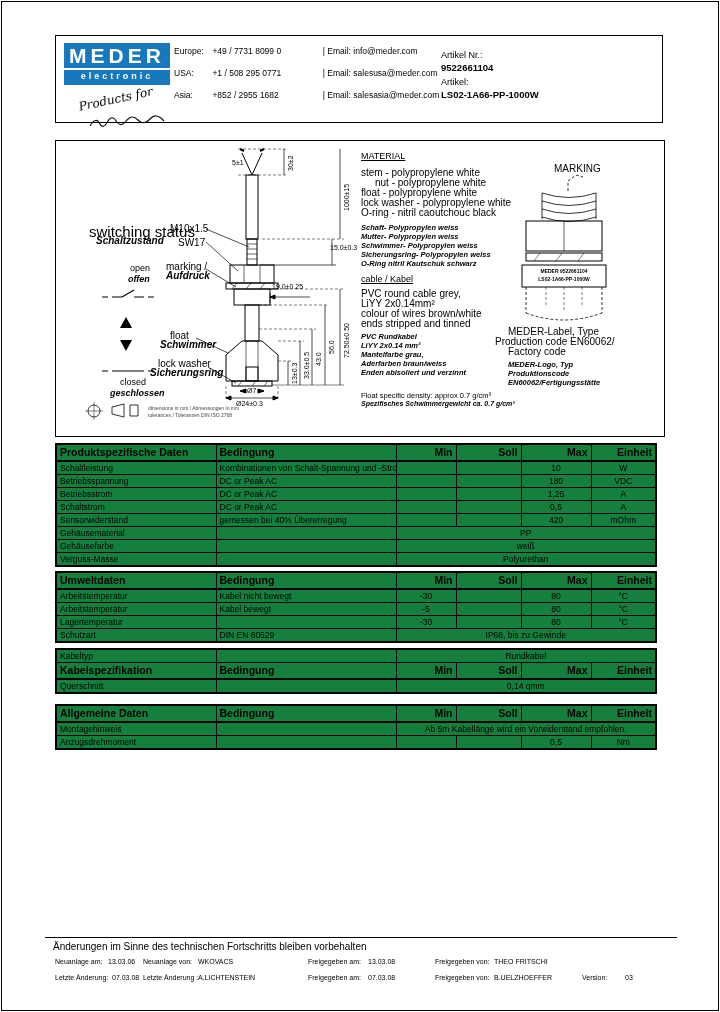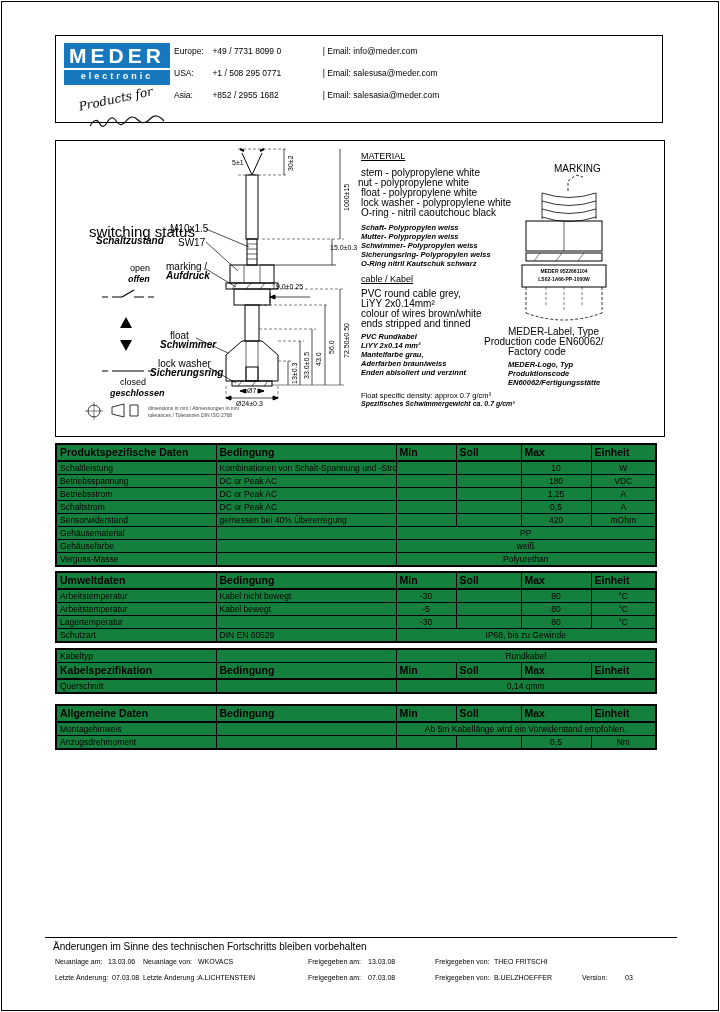--- a/index.html
+++ b/index.html
@@ -34,21 +34,21 @@
   .underl{text-decoration:underline;}
   .tinylbl{font-size:5px;font-weight:bold;text-align:center;width:82px;}
   .note{font-size:5px;color:#444;}
 
   
   table.spec{position:absolute;left:55px;width:600px;border-collapse:collapse;table-layout:fixed;
     border:2px solid #000;background:#15803d;}
   table.spec th,table.spec td{border:1px solid #000;padding:0 3px;height:12px;font-size:8.5px;
     line-height:1.05;overflow:hidden;white-space:nowrap;}
   table.spec th{font-size:10.5px;text-align:left;border-bottom:2px solid #000;height:15px;}
-  table.spec th.h-num{text-align:left;}
+  table.spec th.h-num{text-align:right;}
   td.c-num{text-align:center;}
   td.c-span{text-align:center;}
   td.tiny{font-size:5.5px;white-space:normal;line-height:1.1;}
 
   
   .footer-divider{position:absolute;left:45px;top:937px;width:632px;height:0;border-top:1px solid #000;}
   .ft{position:absolute;font-size:7px;white-space:nowrap;}
 </style>
 </head>
 <body>
@@ -74,20 +74,26 @@
       <span class="region">USA:</span>
       <span class="phone">+1 / 508 295 0771</span>
       <span class="email">| Email: salesusa@meder.com</span>
     </div>
     <div class="contact-row">
       <span class="region">Asia:</span>
       <span class="phone">+852 / 2955 1682</span>
       <span class="email">| Email: salesasia@meder.com</span>
     </div>
   </div>
+  <div class="artikel">
+    <div class="lbl">Artikel Nr.:</div>
+    <div class="val">9522661104</div>
+    <div class="lbl">Artikel:</div>
+    <div class="val">LS02-1A66-PP-1000W</div>
+  </div>
 </div>
 
 <div class="drawing-box">
   <svg width="608" height="295" viewBox="0 0 608 295" style="position:absolute;left:0;top:0;">
     <g fill="none" stroke="#000" stroke-width="1">
 
       <path d="M196,34 L186,12 M196,34 L206,12"></path>
       <path d="M184,8 L188,10 M204,10 L208,8" stroke-width="2"></path>
 
       <rect x="190" y="34" width="12" height="64"></rect>
@@ -186,21 +192,21 @@
   <span class="dt dim rot" style="left:287px;top:217px;">72.50±0.50</span>
   <span class="dt dim rot" style="left:272px;top:213px;">56.0</span>
   <span class="dt dim rot" style="left:259px;top:225px;">43.0</span>
   <span class="dt dim rot" style="left:247px;top:238px;">33.0±0.5</span>
   <span class="dt dim rot" style="left:235px;top:243px;">13±0.3</span>
   <span class="dt dim" style="left:191px;top:246px;">Ø7</span>
   <span class="dt dim" style="left:180px;top:259px;">Ø24±0.3</span>
 
   <span class="dt underl" style="left:305px;top:10px;font-size:9px;">MATERIAL</span>
   <span class="dt" style="left:305px;top:26px;">stem - polypropylene white</span>
-  <span class="dt" style="left:302px;top:36px;">nut - polypropylene white</span>
+  <span class="dt" style="left:319px;top:36px;">nut - polypropylene white</span>
   <span class="dt" style="left:305px;top:46px;">float - polypropylene white</span>
   <span class="dt" style="left:305px;top:56px;">lock washer - polypropylene white</span>
   <span class="dt" style="left:305px;top:66px;">O-ring - nitril caoutchouc black</span>
   <span class="dt it" style="left:305px;top:82px;font-size:7.5px;">Schaft- Polypropylen weiss</span>
   <span class="dt it" style="left:305px;top:91px;font-size:7.5px;">Mutter- Polypropylen weiss</span>
   <span class="dt it" style="left:305px;top:100px;font-size:7.5px;">Schwimmer- Polypropylen weiss</span>
   <span class="dt it" style="left:305px;top:109px;font-size:7.5px;">Sicherungsring- Polypropylen weiss</span>
   <span class="dt it" style="left:305px;top:118px;font-size:7.5px;">O-Ring nitril Kautschuk schwarz</span>
 
   <span class="dt underl" style="left:305px;top:133px;font-size:9px;">cable / Kabel</span>
@@ -214,21 +220,21 @@
   <span class="dt it" style="left:305px;top:218px;font-size:7.5px;">Aderfarben braun/weiss</span>
   <span class="dt it" style="left:305px;top:227px;font-size:7.5px;">Enden abisoliert und verzinnt</span>
 
   <span class="dt" style="left:305px;top:250px;font-size:7.5px;">Float specific density:  approx 0.7 g/cm³</span>
   <span class="dt it" style="left:305px;top:259px;font-size:7px;">Spezifisches Schwimmergewicht ca. 0.7 g/cm³</span>
 
   <span class="dt" style="left:498px;top:22px;font-size:10px;">MARKING</span>
   <span class="dt tinylbl" style="left:467px;top:127px;">MEDER 9522661104</span>
   <span class="dt tinylbl" style="left:467px;top:135px;">LS02-1A66-PP-1000W</span>
   <span class="dt" style="left:452px;top:185px;">MEDER-Label, Type</span>
-  <span class="dt" style="left:428px;top:195px;">Production code EN60062/</span>
+  <span class="dt" style="left:439px;top:195px;">Production code EN60062/</span>
   <span class="dt" style="left:452px;top:205px;">Factory code</span>
   <span class="dt it" style="left:452px;top:219px;font-size:7.5px;">MEDER-Logo, Typ</span>
   <span class="dt it" style="left:452px;top:228px;font-size:7.5px;">Produktionscode</span>
   <span class="dt it" style="left:452px;top:237px;font-size:7.5px;">EN60062/Fertigungsstätte</span>
 
   <span class="dt note" style="left:92px;top:264px;">dimensions in mm / Abmessungen in mm</span>
   <span class="dt note" style="left:92px;top:271px;">tolerances / Toleranzen DIN ISO 2768</span>
 </div>
 
 <table class="spec" style="top:443px;">

